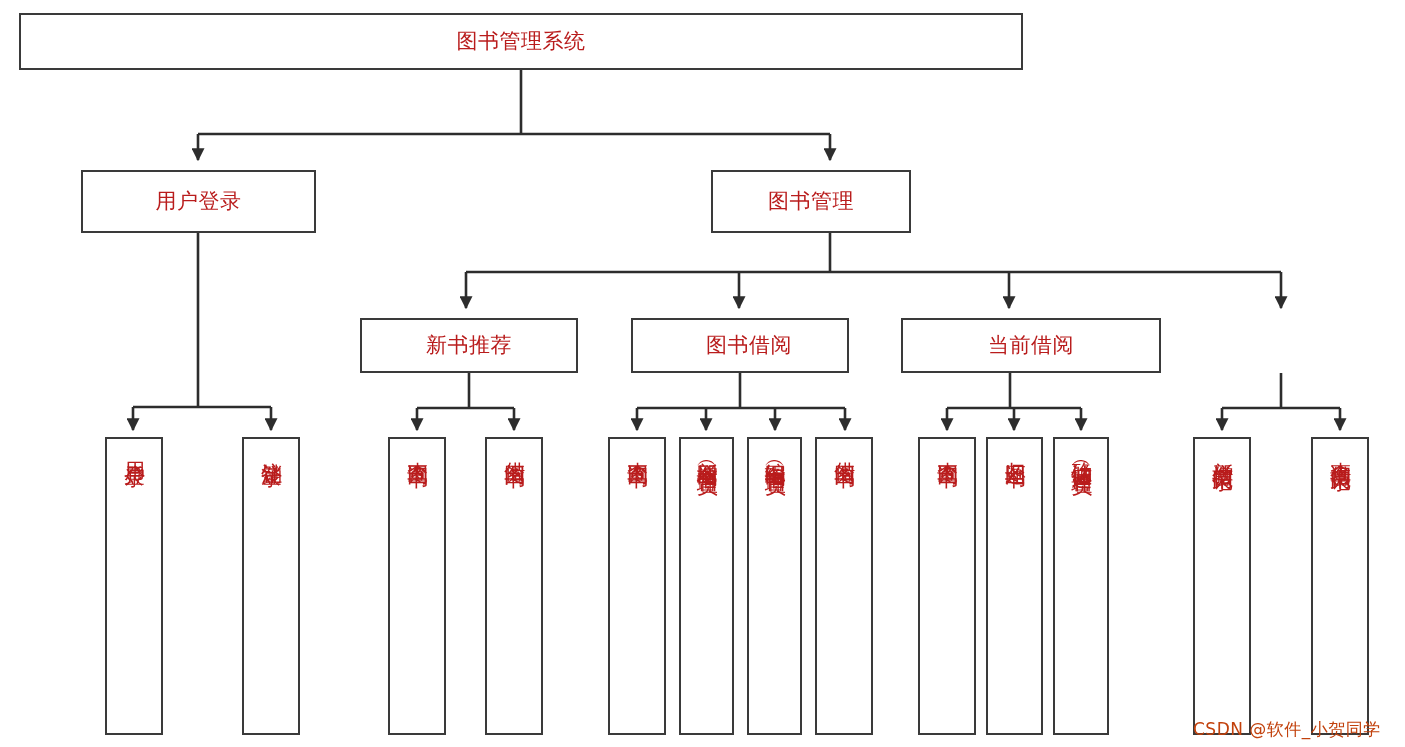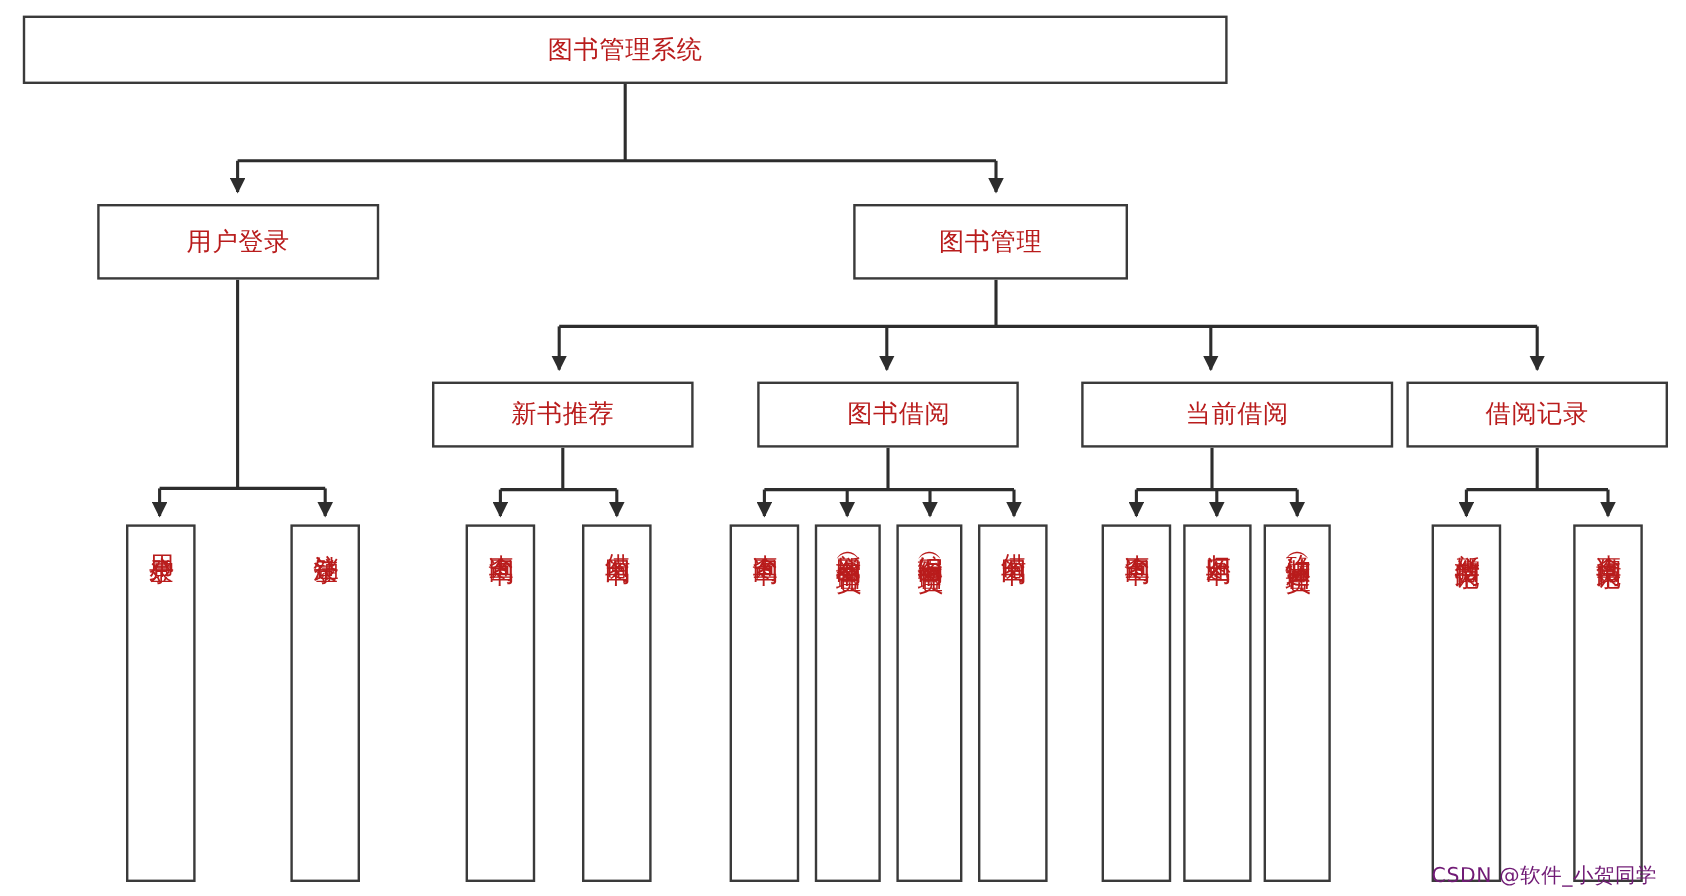--- a/index.html
+++ b/index.html
@@ -60,21 +60,21 @@
     text-orientation: upright;
     font-size: 21px;
     line-height: 1.12;
     letter-spacing: 2px;
     margin: 0 auto;
     padding-top: 6px;
     white-space: nowrap;
   }
   .watermark {
     position: absolute;
-    color: #701a75;
+    color: #c2410c;
     font-size: 17px;
     letter-spacing: 0.5px;
     white-space: nowrap;
     user-select: none;
   }
 </style>
 </head>
 <body>
 
 <div id="canvas">
@@ -129,36 +129,33 @@
     </g>
   </svg>
 
   <div class="node root horiz" style="left:19px; top:13px; width:1004px; height:57px;">
     <span class="label">图书管理系统</span>
   </div>
 
   <div class="node horiz" style="left:81px; top:170px; width:235px; height:63px;">
     <span class="label">用户登录</span>
   </div>
-  <div class="node horiz" style="left:711px; top:170px; width:229px; height:63px;">
+  <div class="node horiz" style="left:711px; top:170px; width:200px; height:63px;">
     <span class="label">图书管理</span>
   </div>
 
   <div class="node horiz" style="left:360px; top:318px; width:218px; height:55px;">
     <span class="label">新书推荐</span>
   </div>
   <div class="node horiz" style="left:631px; top:318px; width:218px; height:55px;padding-left:18px;">
     <span class="label">图书借阅</span>
   </div>
   <div class="node horiz" style="left:901px; top:318px; width:260px; height:55px;">
     <span class="label">当前借阅</span>
   </div>
-  <div class="node horiz" style="left:1172px; top:318px; width:218px; height:55px;">
-    <span class="label">借阅记录</span>
-  </div>
 
   <div class="node vert" style="left:105px; top:437px; width:58px; height:298px;">
     <span class="label">用户登录</span>
   </div>
   <div class="node vert" style="left:242px; top:437px; width:58px; height:298px;">
     <span class="label">注销登录</span>
   </div>
 
   <div class="node vert" style="left:388px; top:437px; width:58px; height:298px;">
     <span class="label">查询图书</span>

